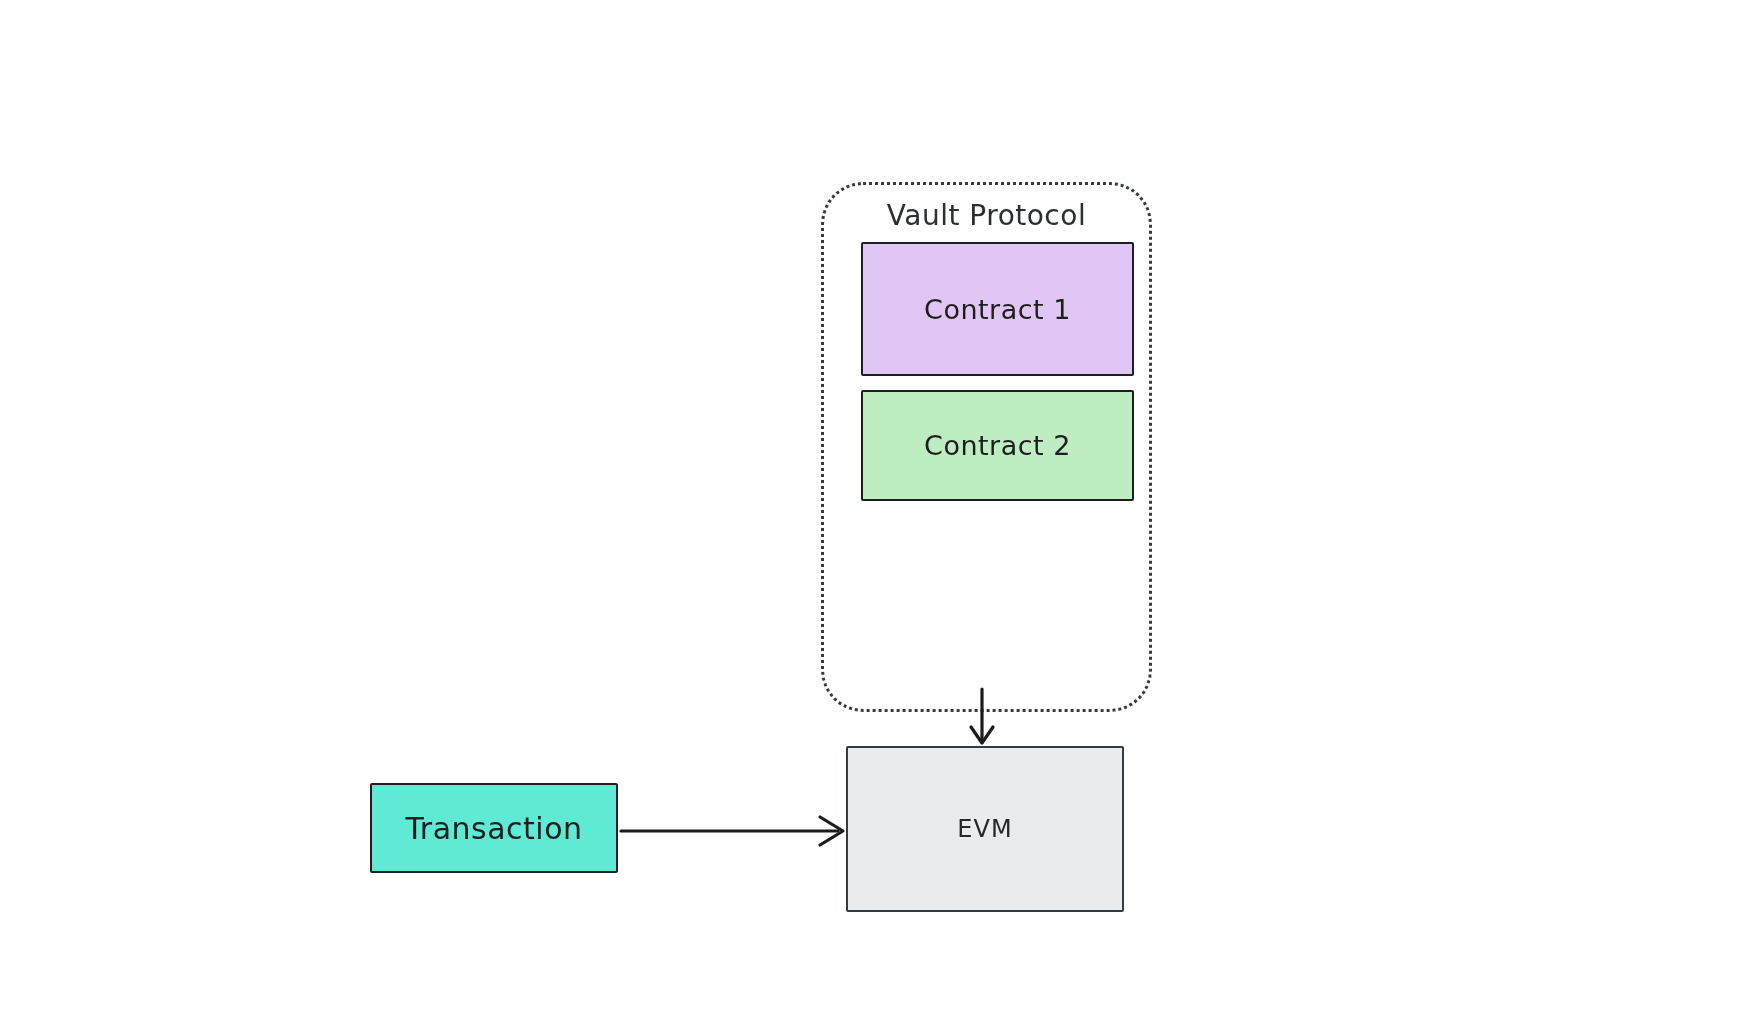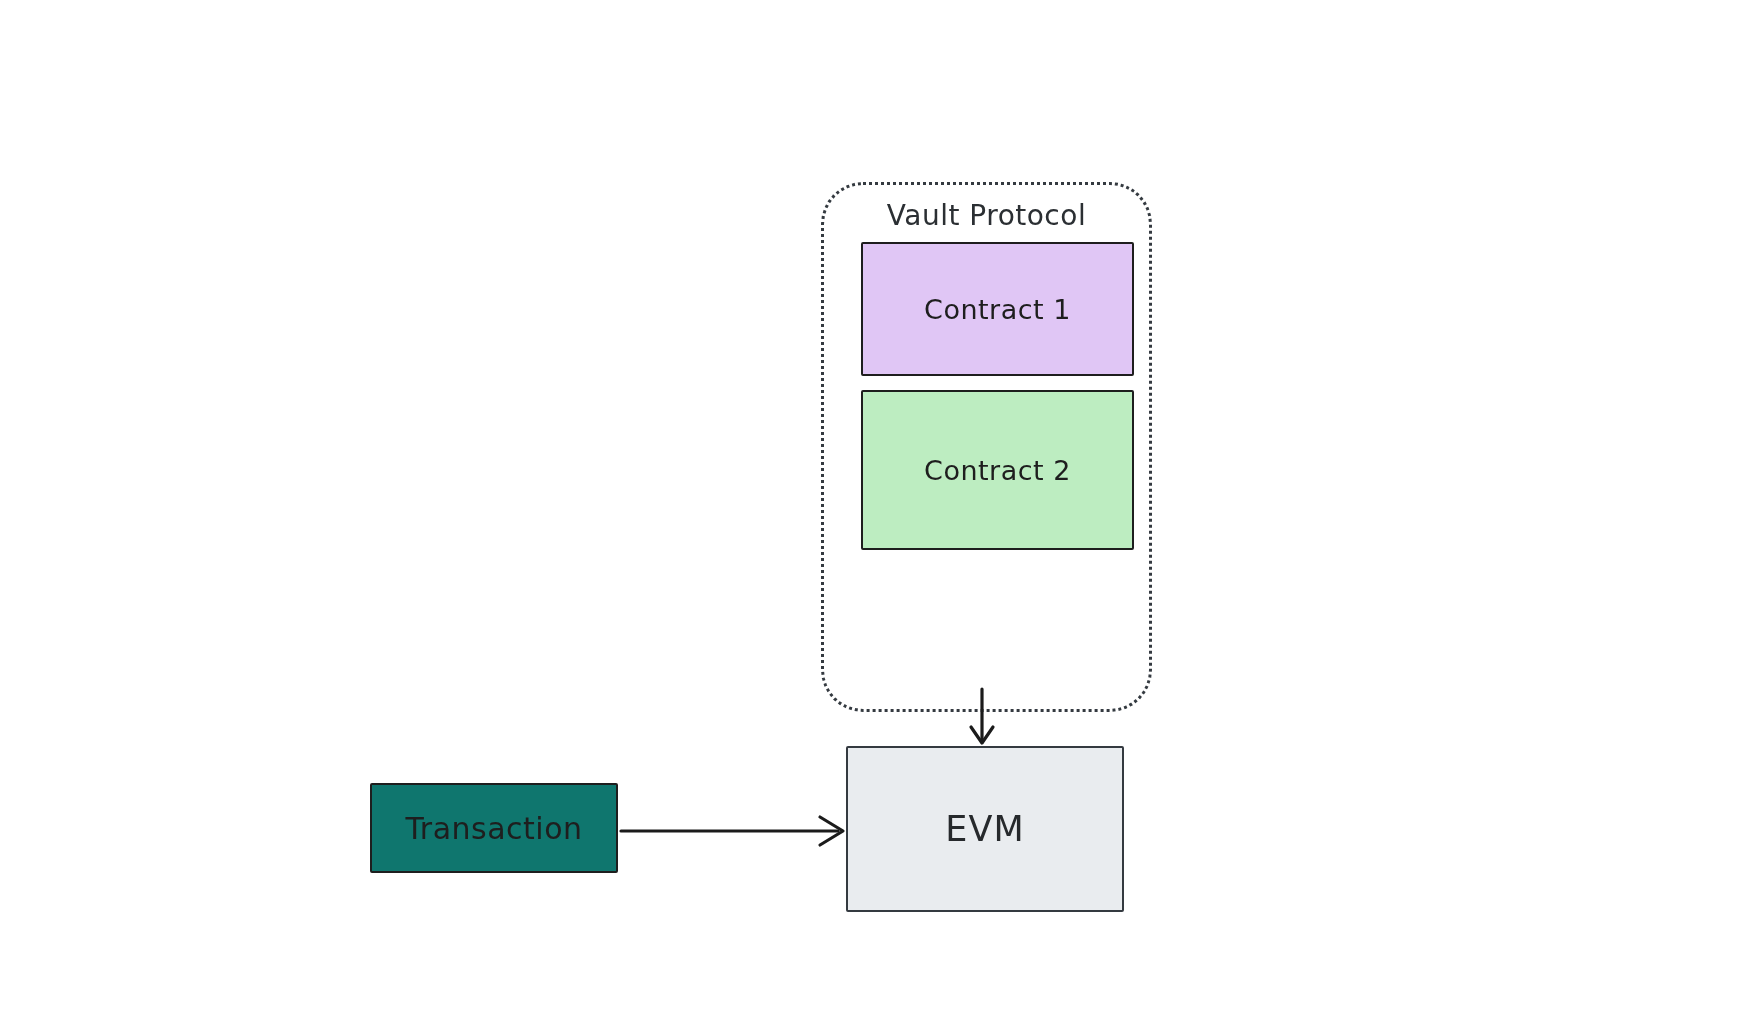--- a/index.html
+++ b/index.html
@@ -50,36 +50,36 @@
     align-items: center;
     justify-content: center;
     border: 2.5px solid #1e1e1e;
     border-radius: 2px;
     font-size: 27px;
     letter-spacing: 0.5px;
     white-space: nowrap;
   }
   .contract { left: 37px; width: 273px; }
   .contract-1 { top: 57px;  height: 134px; }
-  .contract-2 { top: 205px; height: 160px; }
+  .contract-2 { top: 205px; height: 111px; }
   .contract-3 { top: 344px; height: 142px; }
 
   
   .evm-node {
     position: absolute;
     left: 802px;
     top: 746px;
     width: 278px;
     height: 166px;
     border: 2.5px solid #343a40;
     border-radius: 2px;
     display: flex;
     align-items: center;
     justify-content: center;
-    font-size: 35px;
+    font-size: 24px;
     letter-spacing: 1px;
     color: #26292c;
     white-space: nowrap;
   }
 
   
   .transaction-node {
     position: absolute;
     left: 326px;
     top: 783px;
@@ -120,21 +120,21 @@
     <div class="node contract contract-2" style="background-color: rgb(189, 237, 193); border-color: rgb(30, 30, 30);">
       <span>Contract 2</span>
     </div>
 
   </div>
 
   <div class="evm-node" style="background-color: rgb(233, 236, 239); border-color: rgb(52, 58, 64);">
     <span>EVM</span>
   </div>
 
-  <div class="transaction-node" style="background-color: #0f766e; border-color: rgb(30, 30, 30);">
+  <div class="transaction-node" style="background-color: #5eead4; border-color: rgb(30, 30, 30);">
     <span>Transaction</span>
   </div>
 
   <svg class="arrow-layer" width="1758" height="1030" viewBox="0 0 1758 1030">
     <g fill="none" stroke-width="3.2" stroke-linecap="round" stroke-linejoin="round" stroke="#1b1b1b">
       <path d="M 938 689 L 938 740"></path>
       <path d="M 927 727 L 938 743 L 949 727"></path>
     </g>
     <g fill="none" stroke-width="3.2" stroke-linecap="round" stroke-linejoin="round" stroke="#1b1b1b">
       <path d="M 577 831 L 794 831"></path>

